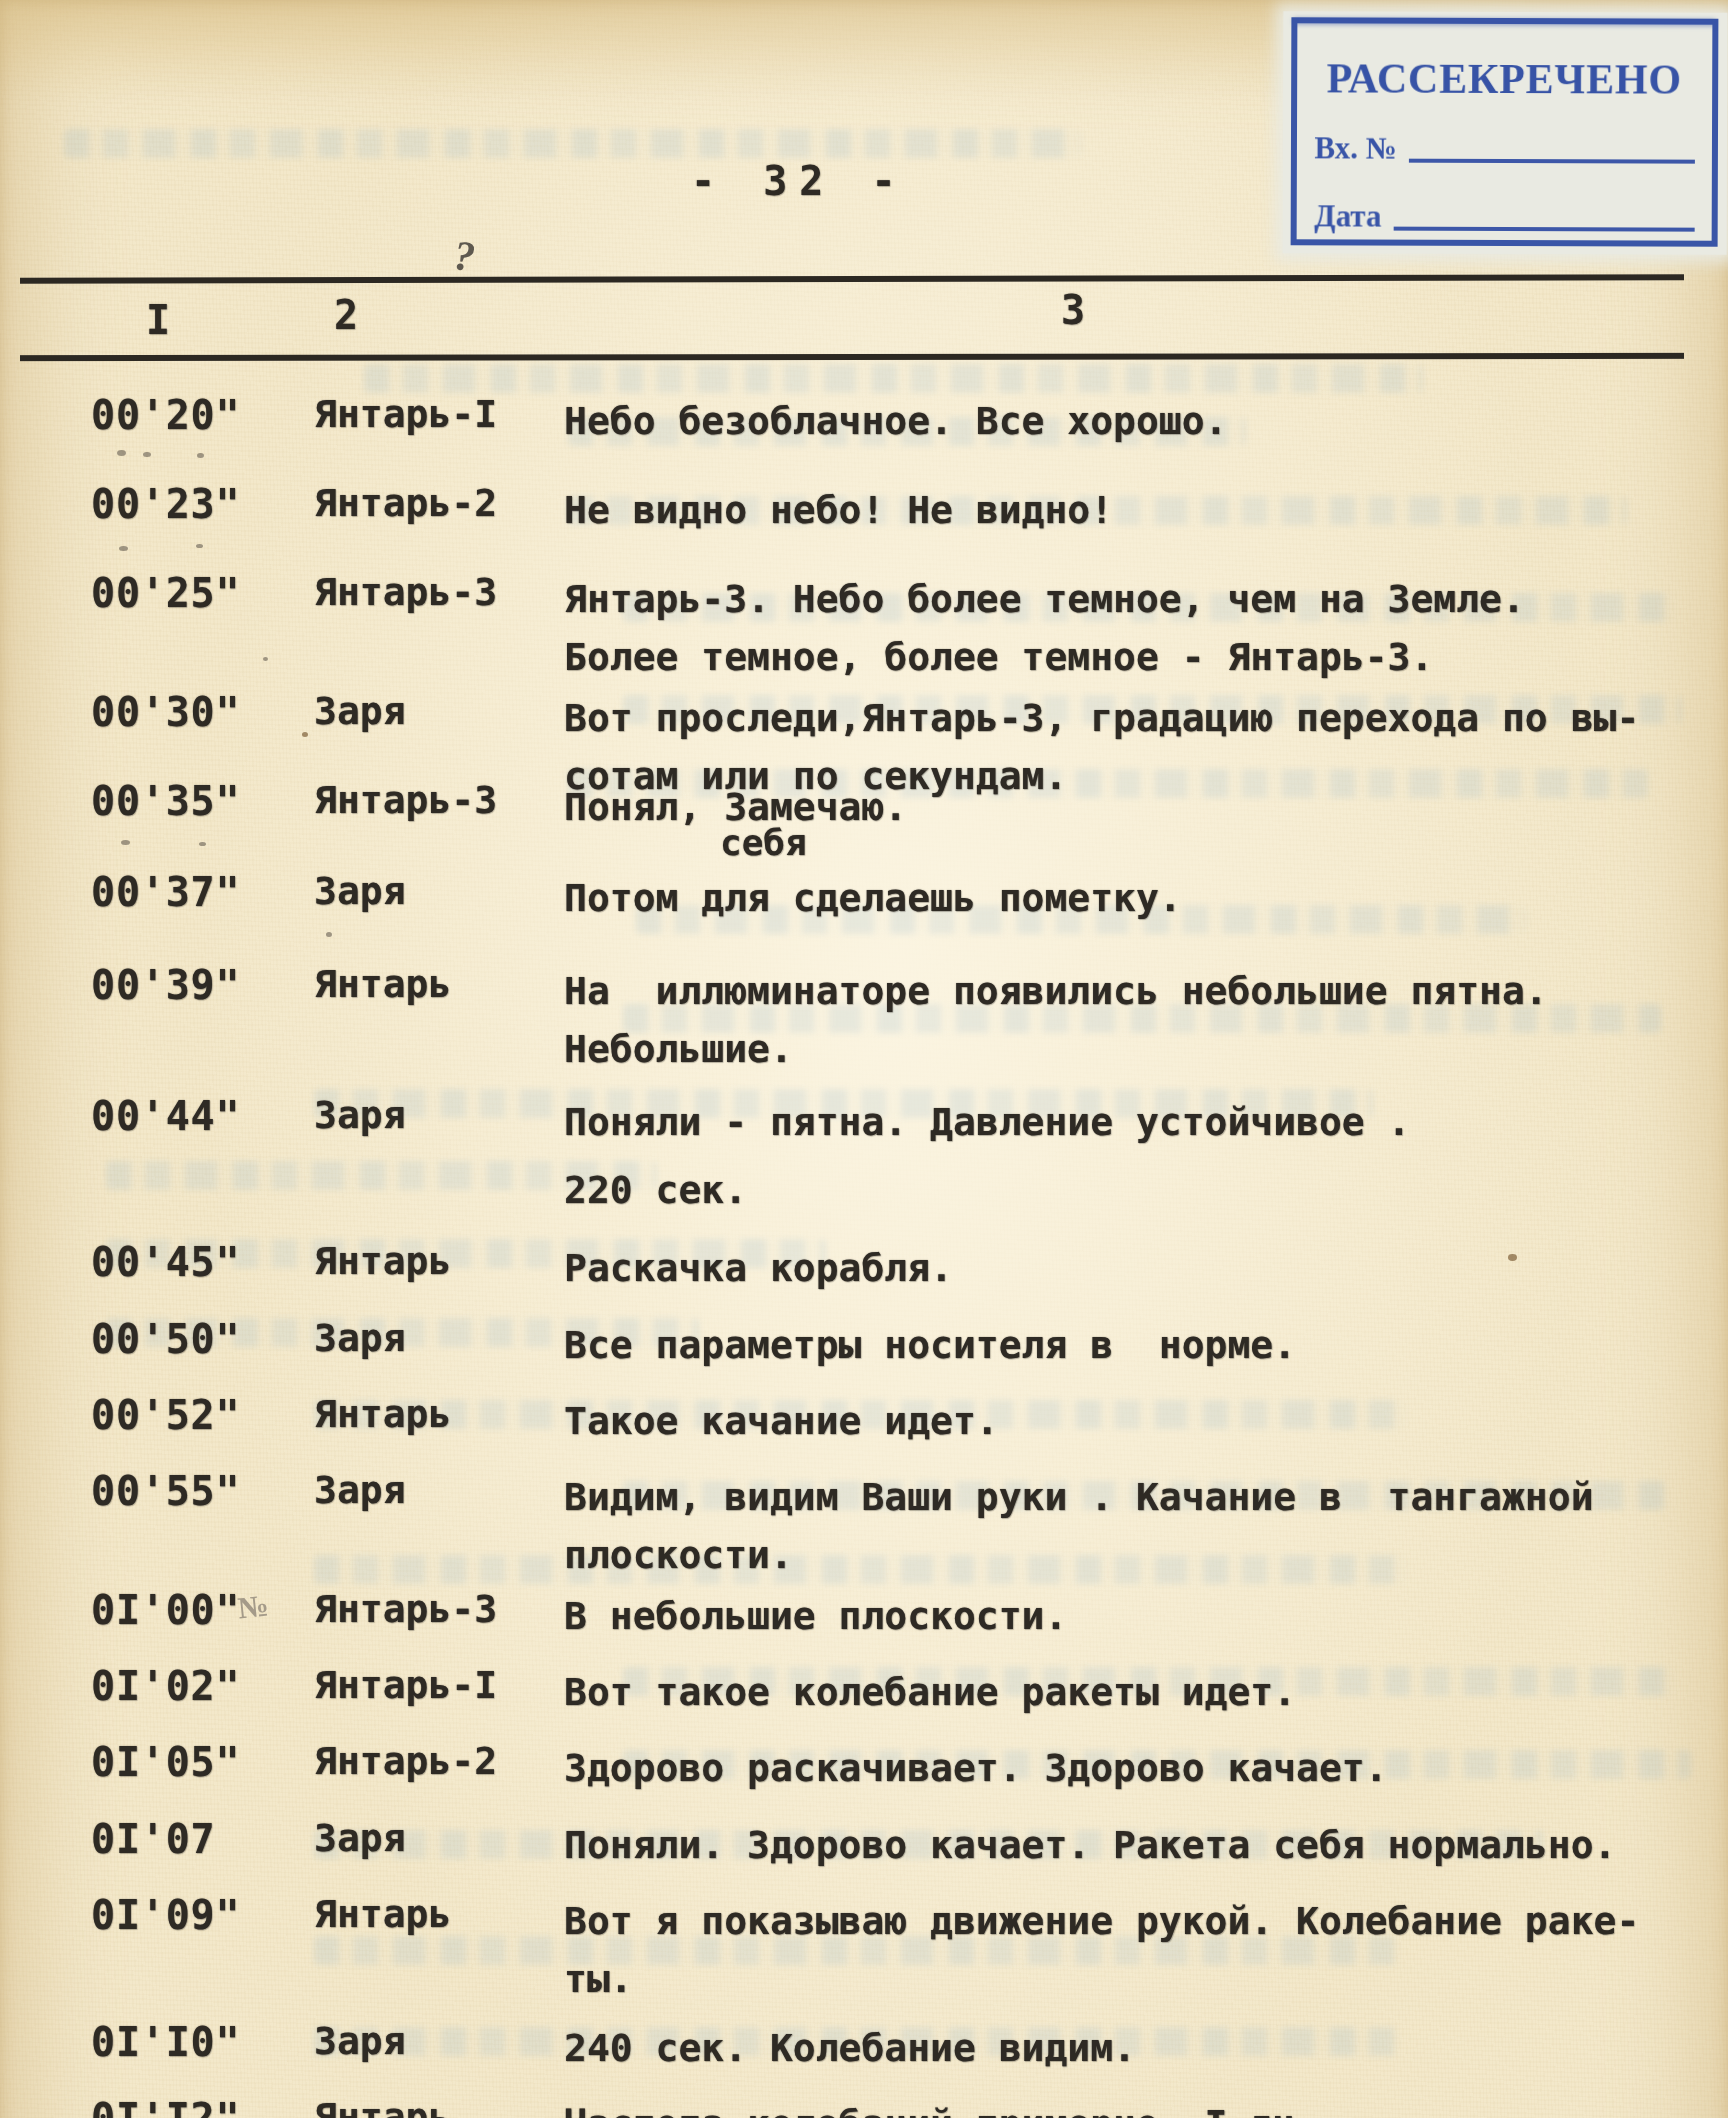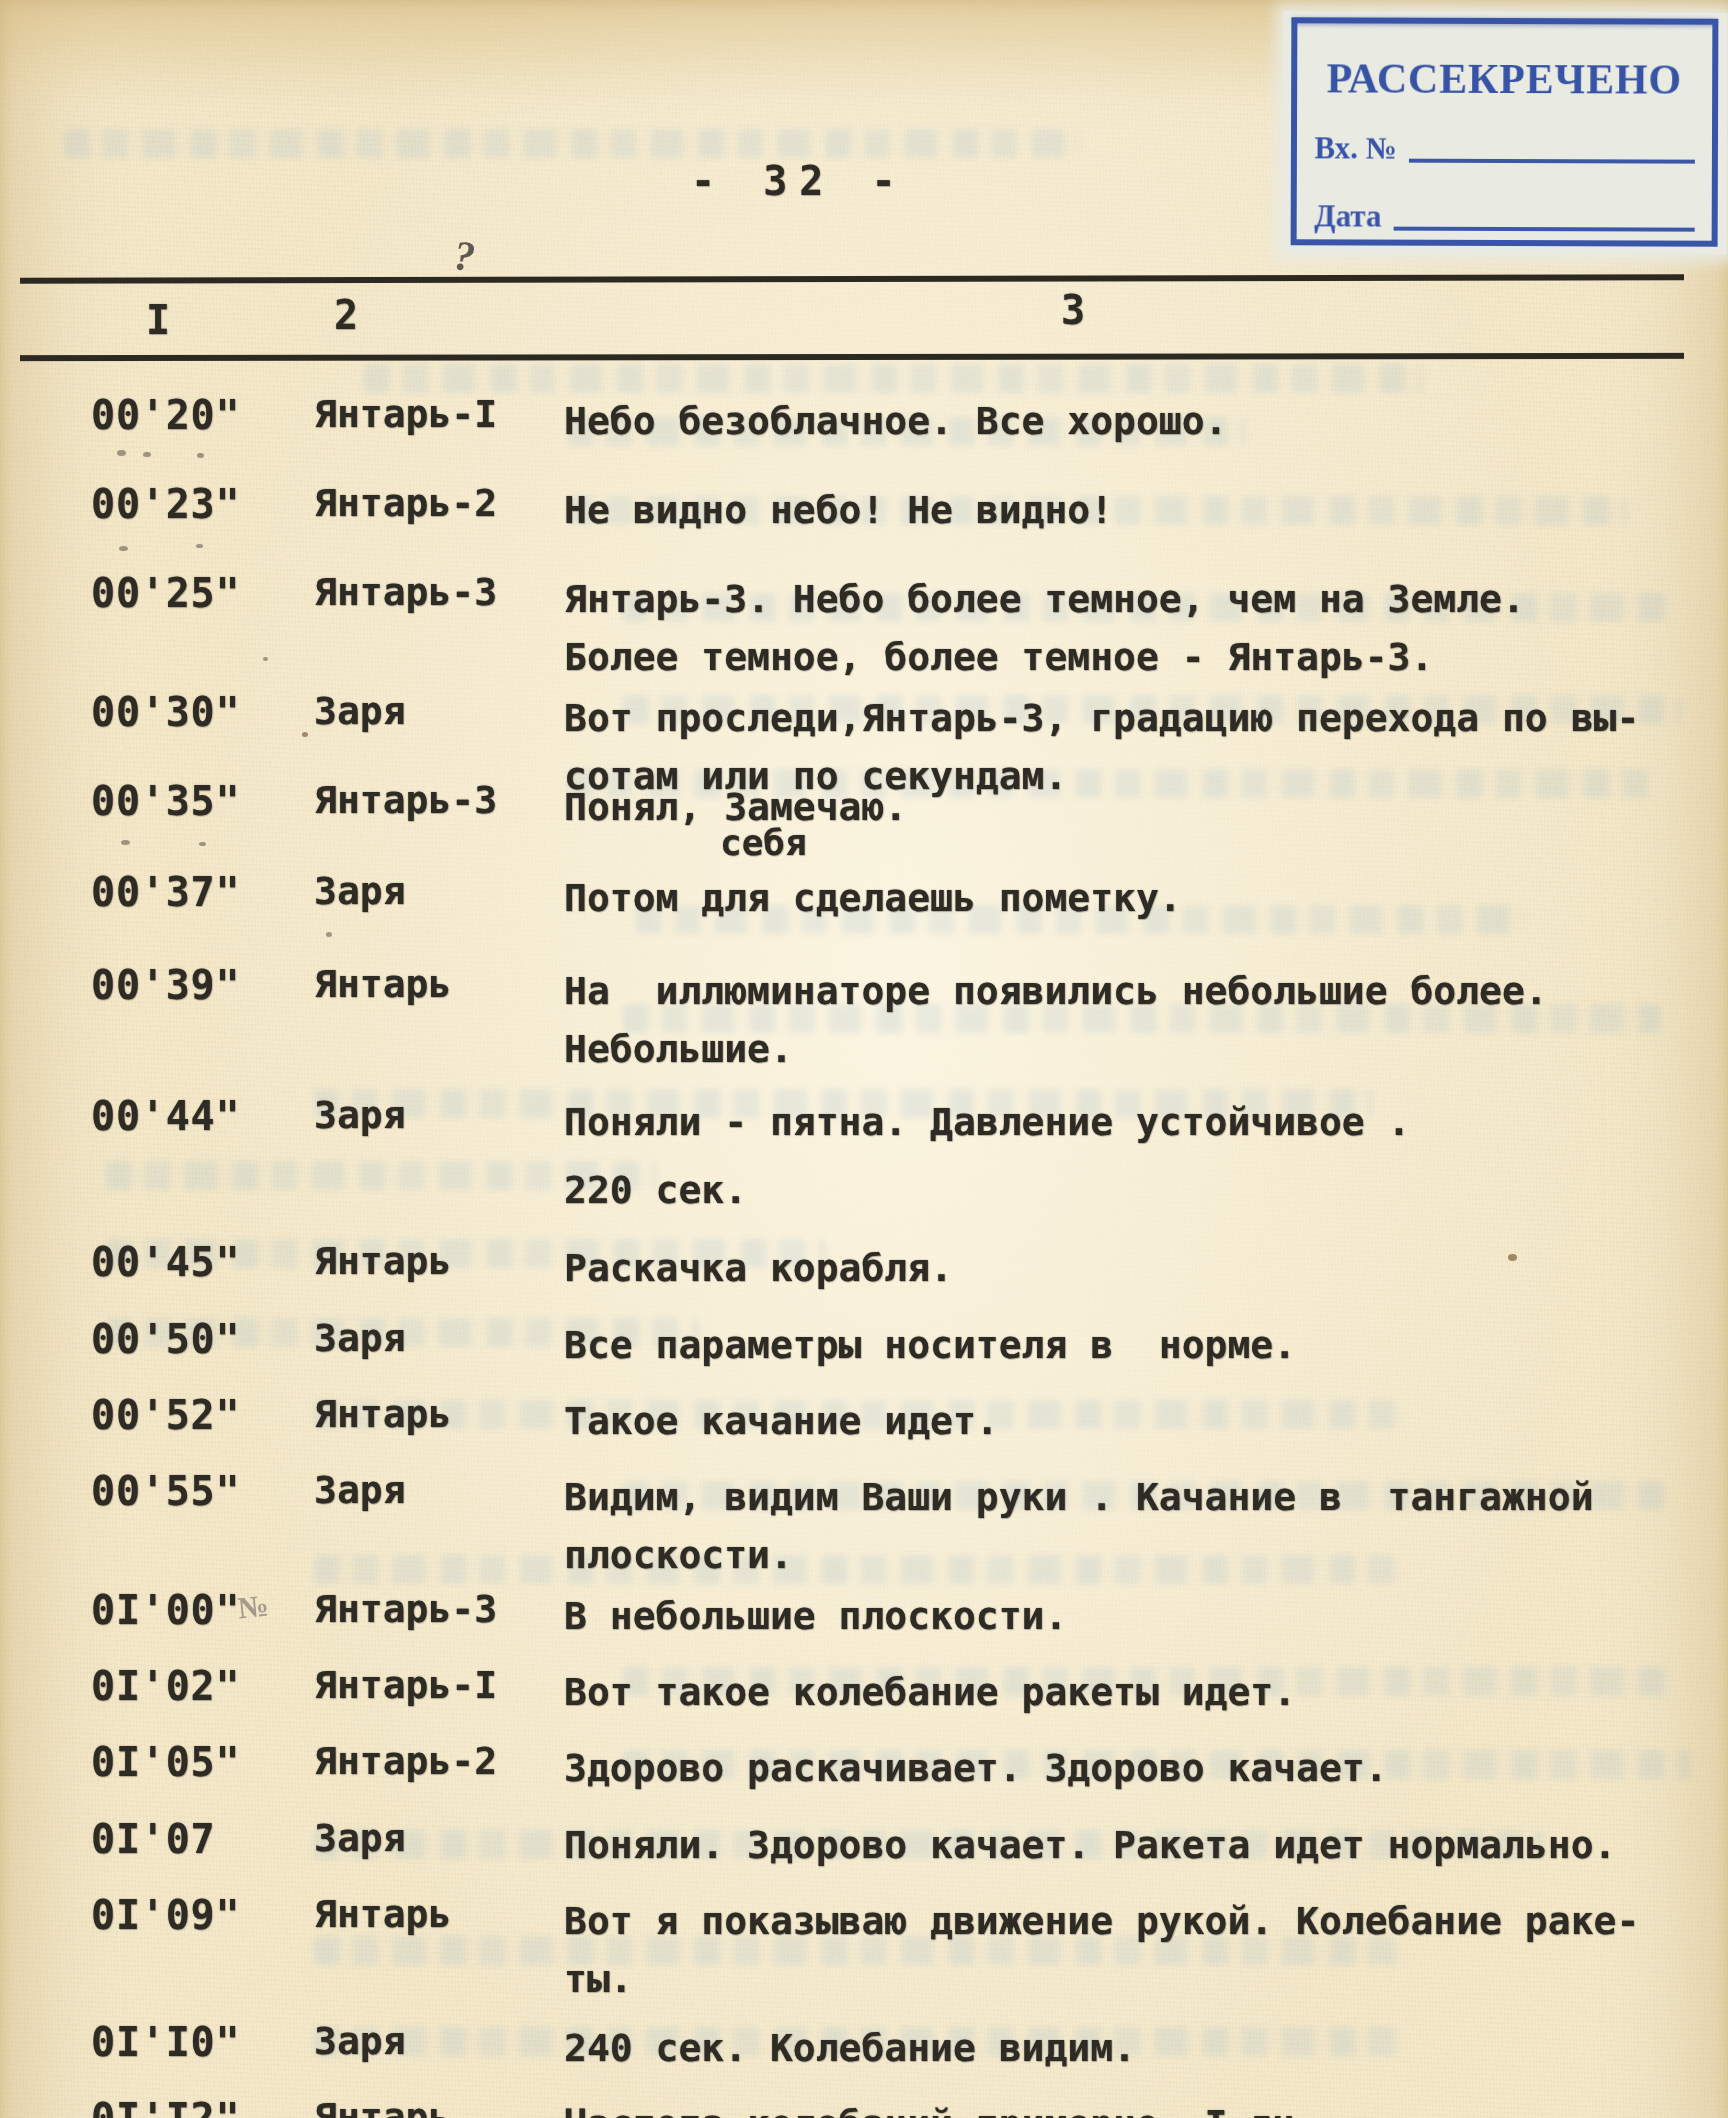--- a/index.html
+++ b/index.html
@@ -150,21 +150,21 @@
       </div>
       <div class="row" style="top: 869px;">
         <span class="cell time tw">00'37"</span>
         <span class="cell callsign tw">Заря</span>
         <span class="cell text tw">Потом для сделаешь пометку.</span>
         <span class="insert-word tw">себя</span>
       </div>
       <div class="row" style="top: 962px;">
         <span class="cell time tw">00'39"</span>
         <span class="cell callsign tw">Янтарь</span>
-        <span class="cell text tw">На  иллюминаторе появились небольшие более.
+        <span class="cell text tw">На  иллюминаторе появились небольшие пятна.
 Небольшие.</span>
       </div>
       <div class="row" style="top: 1093px;">
         <span class="cell time tw">00'44"</span>
         <span class="cell callsign tw">Заря</span>
         <span class="cell text tw">Поняли - пятна. Давление устойчивое .</span>
       </div>
       <div class="row" style="top: 1161px;">
         <span class="cell text tw">220 сек.</span>
       </div>
@@ -201,21 +201,21 @@
         <span class="cell text tw">Вот такое колебание ракеты идет.</span>
       </div>
       <div class="row" style="top: 1739px;">
         <span class="cell time tw">0I'05"</span>
         <span class="cell callsign tw">Янтарь-2</span>
         <span class="cell text tw">Здорово раскачивает. Здорово качает.</span>
       </div>
       <div class="row" style="top: 1816px;">
         <span class="cell time tw">0I'07</span>
         <span class="cell callsign tw">Заря</span>
-        <span class="cell text tw">Поняли. Здорово качает. Ракета идет нормально.</span>
+        <span class="cell text tw">Поняли. Здорово качает. Ракета себя нормально.</span>
       </div>
       <div class="row" style="top: 1892px;">
         <span class="cell time tw">0I'09"</span>
         <span class="cell callsign tw">Янтарь</span>
         <span class="cell text tw">Вот я показываю движение рукой. Колебание раке-
 ты.</span>
       </div>
       <div class="row" style="top: 2019px;">
         <span class="cell time tw">0I'I0"</span>
         <span class="cell callsign tw">Заря</span>

